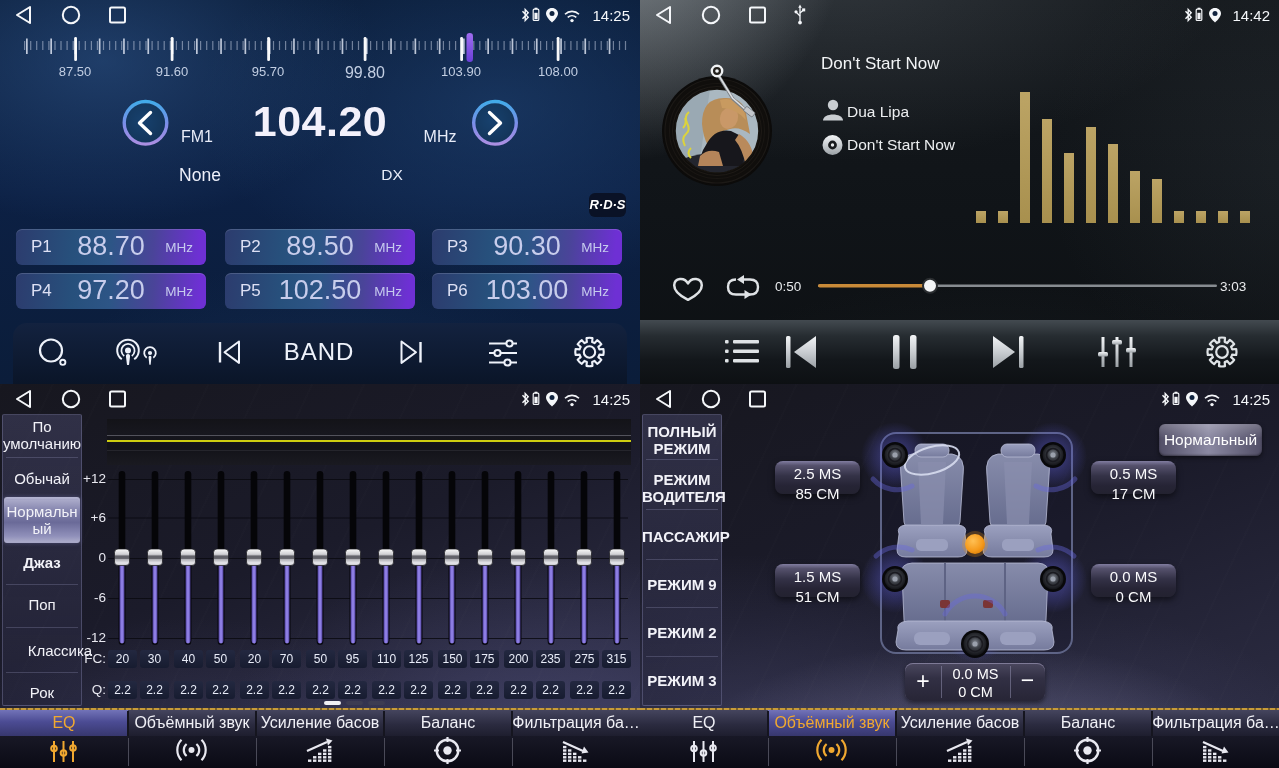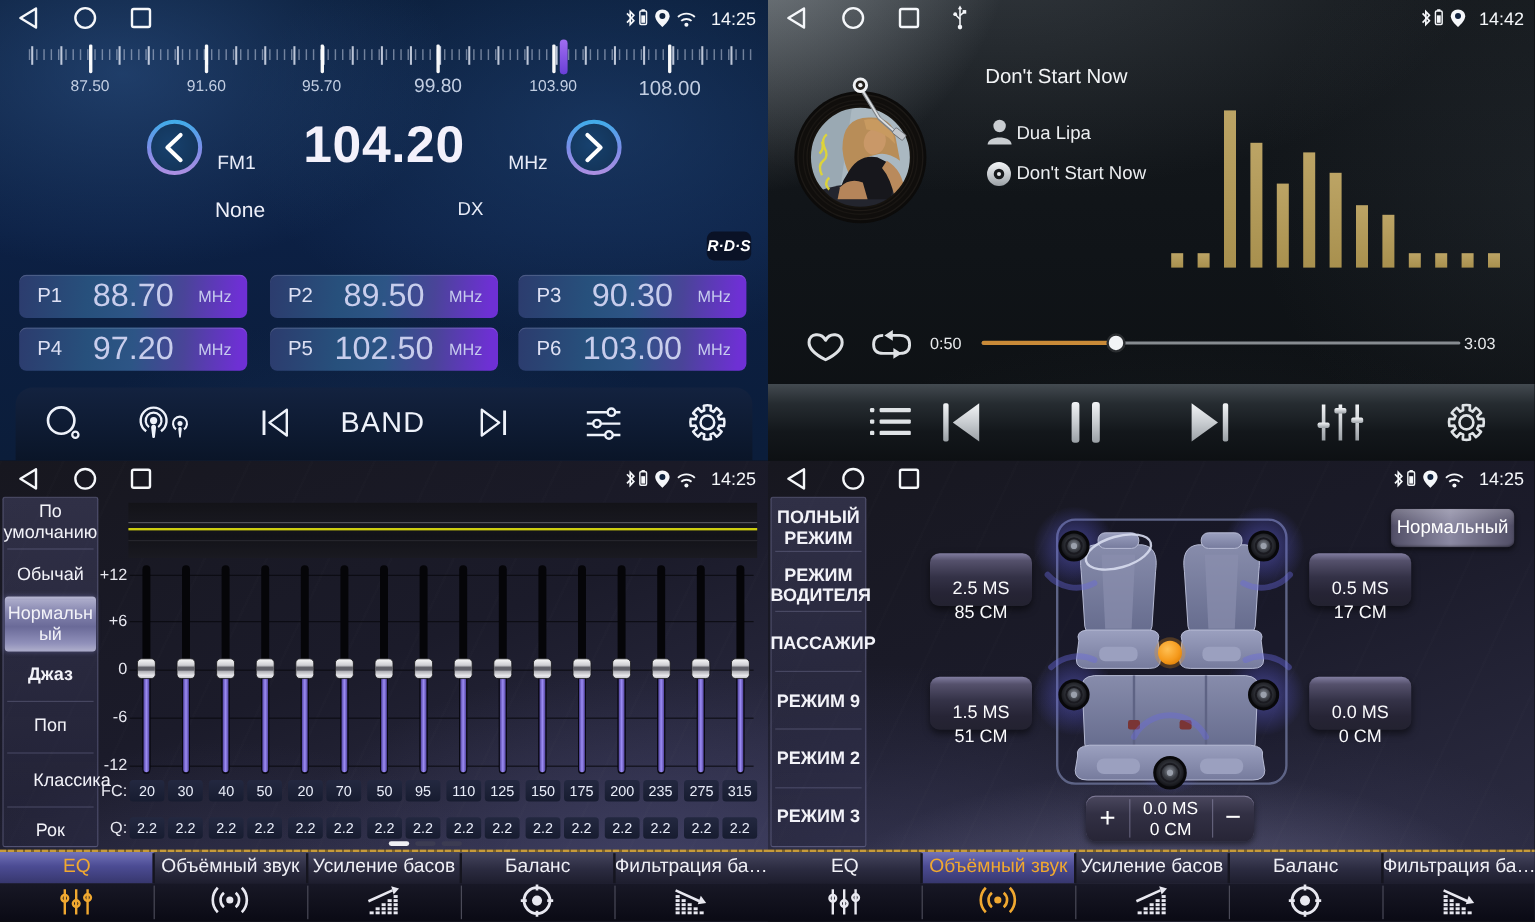--- a/index.html
+++ b/index.html
@@ -4,36 +4,36 @@
 body{width:1279px;height:768px;overflow:hidden;font-family:"Liberation Sans",sans-serif;background:#000}
 #page{position:relative;width:1279px;height:768px}
 .q{position:absolute;overflow:hidden}
 .abs{position:absolute}
 .fcbox{position:absolute;width:29px;height:18px;background:linear-gradient(180deg,#232840,#171c30);border-radius:3px;color:#e8ecf8;font-size:12px;line-height:18px;text-align:center}
 .preset{position:absolute;width:190px;height:36px;border-radius:6px;background:linear-gradient(95deg,#2c3c6e 0%,#27507c 30%,#2d5586 50%,#4a4499 72%,#6e30d4 96%);box-shadow:inset 0 1px 0 rgba(255,255,255,.15)}
 .preset .pn{position:absolute;left:15px;top:8px;font-size:17px;color:#dde0f4}
 .preset .fq{position:absolute;left:0;width:100%;text-align:center;top:2px;font-size:27px;color:#c8cdec}
 .preset .mz{position:absolute;right:13px;top:10.5px;font-size:13.5px;color:#c6cbee}
 .sideitem{position:absolute;width:80px;text-align:center;color:#f2f2f8;font-size:15px;line-height:17px}
-.msbtn{position:absolute;width:85px;height:44px;border-radius:8px;background:linear-gradient(180deg,#817da0 0%,#55516c 14%,#343247 45%,#262435 75%,#232230 100%);box-shadow:0 3px 6px rgba(0,0,0,.5);color:#fafafc;font-size:15px;text-align:center;line-height:20px;padding-top:20px}
+.msbtn{position:absolute;width:85px;height:33px;border-radius:8px;background:linear-gradient(180deg,#817da0 0%,#55516c 14%,#343247 45%,#262435 75%,#232230 100%);box-shadow:0 3px 6px rgba(0,0,0,.5);color:#fafafc;font-size:15px;text-align:center;line-height:20px;padding-top:3px}
 .tabtxt{position:absolute;top:0;height:27px;line-height:26px;text-align:center;font-size:16px;color:#f0f0f6;white-space:nowrap;overflow:hidden}
 </style></head><body>
 <div id="page">
 
 <div class="q" style="left:0;top:0;width:640px;height:384px;background:
 radial-gradient(ellipse 420px 250px at 16% 16%,rgba(48,88,142,.55),rgba(48,88,142,0) 65%),
 radial-gradient(ellipse 460px 280px at 78% 28%,rgba(36,74,124,.5),rgba(36,74,124,0) 65%),
 radial-gradient(ellipse 500px 300px at 50% 115%,rgba(30,58,100,.45),rgba(30,58,100,0) 60%),
 linear-gradient(180deg,#0a1c38 0%,#0c2044 50%,#0b1d3a 100%)">
 <div class="abs" style="left:45px;top:64px;width:60px;text-align:center;font-size:13px;color:#c2cee2">87.50</div>
 <div class="abs" style="left:142px;top:64px;width:60px;text-align:center;font-size:13px;color:#c2cee2">91.60</div>
 <div class="abs" style="left:238px;top:64px;width:60px;text-align:center;font-size:13px;color:#c2cee2">95.70</div>
 <div class="abs" style="left:335px;top:64px;width:60px;text-align:center;font-size:16px;color:#c2cee2">99.80</div>
 <div class="abs" style="left:431px;top:64px;width:60px;text-align:center;font-size:13px;color:#c2cee2">103.90</div>
-<div class="abs" style="left:528px;top:64px;width:60px;text-align:center;font-size:17px;color:#c2cee2">108.00</div>
+<div class="abs" style="left:528px;top:64px;width:60px;text-align:center;font-size:13px;color:#c2cee2">108.00</div>
 <div class="abs" style="left:160px;top:128px;width:74px;text-align:center;font-size:16px;color:#e8ecf8">FM1</div>
 <div class="abs" style="left:245px;top:97px;width:150px;text-align:center;font-size:43px;font-weight:bold;color:#f3f1fb;letter-spacing:0.5px">104.20</div>
 <div class="abs" style="left:403px;top:128px;width:74px;text-align:center;font-size:16px;color:#e8ecf8">MHz</div>
 <div class="abs" style="left:163px;top:165px;width:74px;text-align:center;font-size:17.5px;color:#eef0fa">None</div>
 <div class="abs" style="left:355px;top:166px;width:74px;text-align:center;font-size:15.5px;color:#e8ecf8">DX</div>
 <div class="abs" style="left:589px;top:193px;width:37px;height:24px;background:#0a1226;border-radius:6px;color:#fff;font-size:13px;font-weight:bold;font-style:italic;text-align:center;line-height:24px">R·D·S</div>
 <div class="preset" style="left:16px;top:229px">
         <span class="pn">P1</span>
         <span class="fq">88.70</span>
         <span class="mz">MHz</span>

